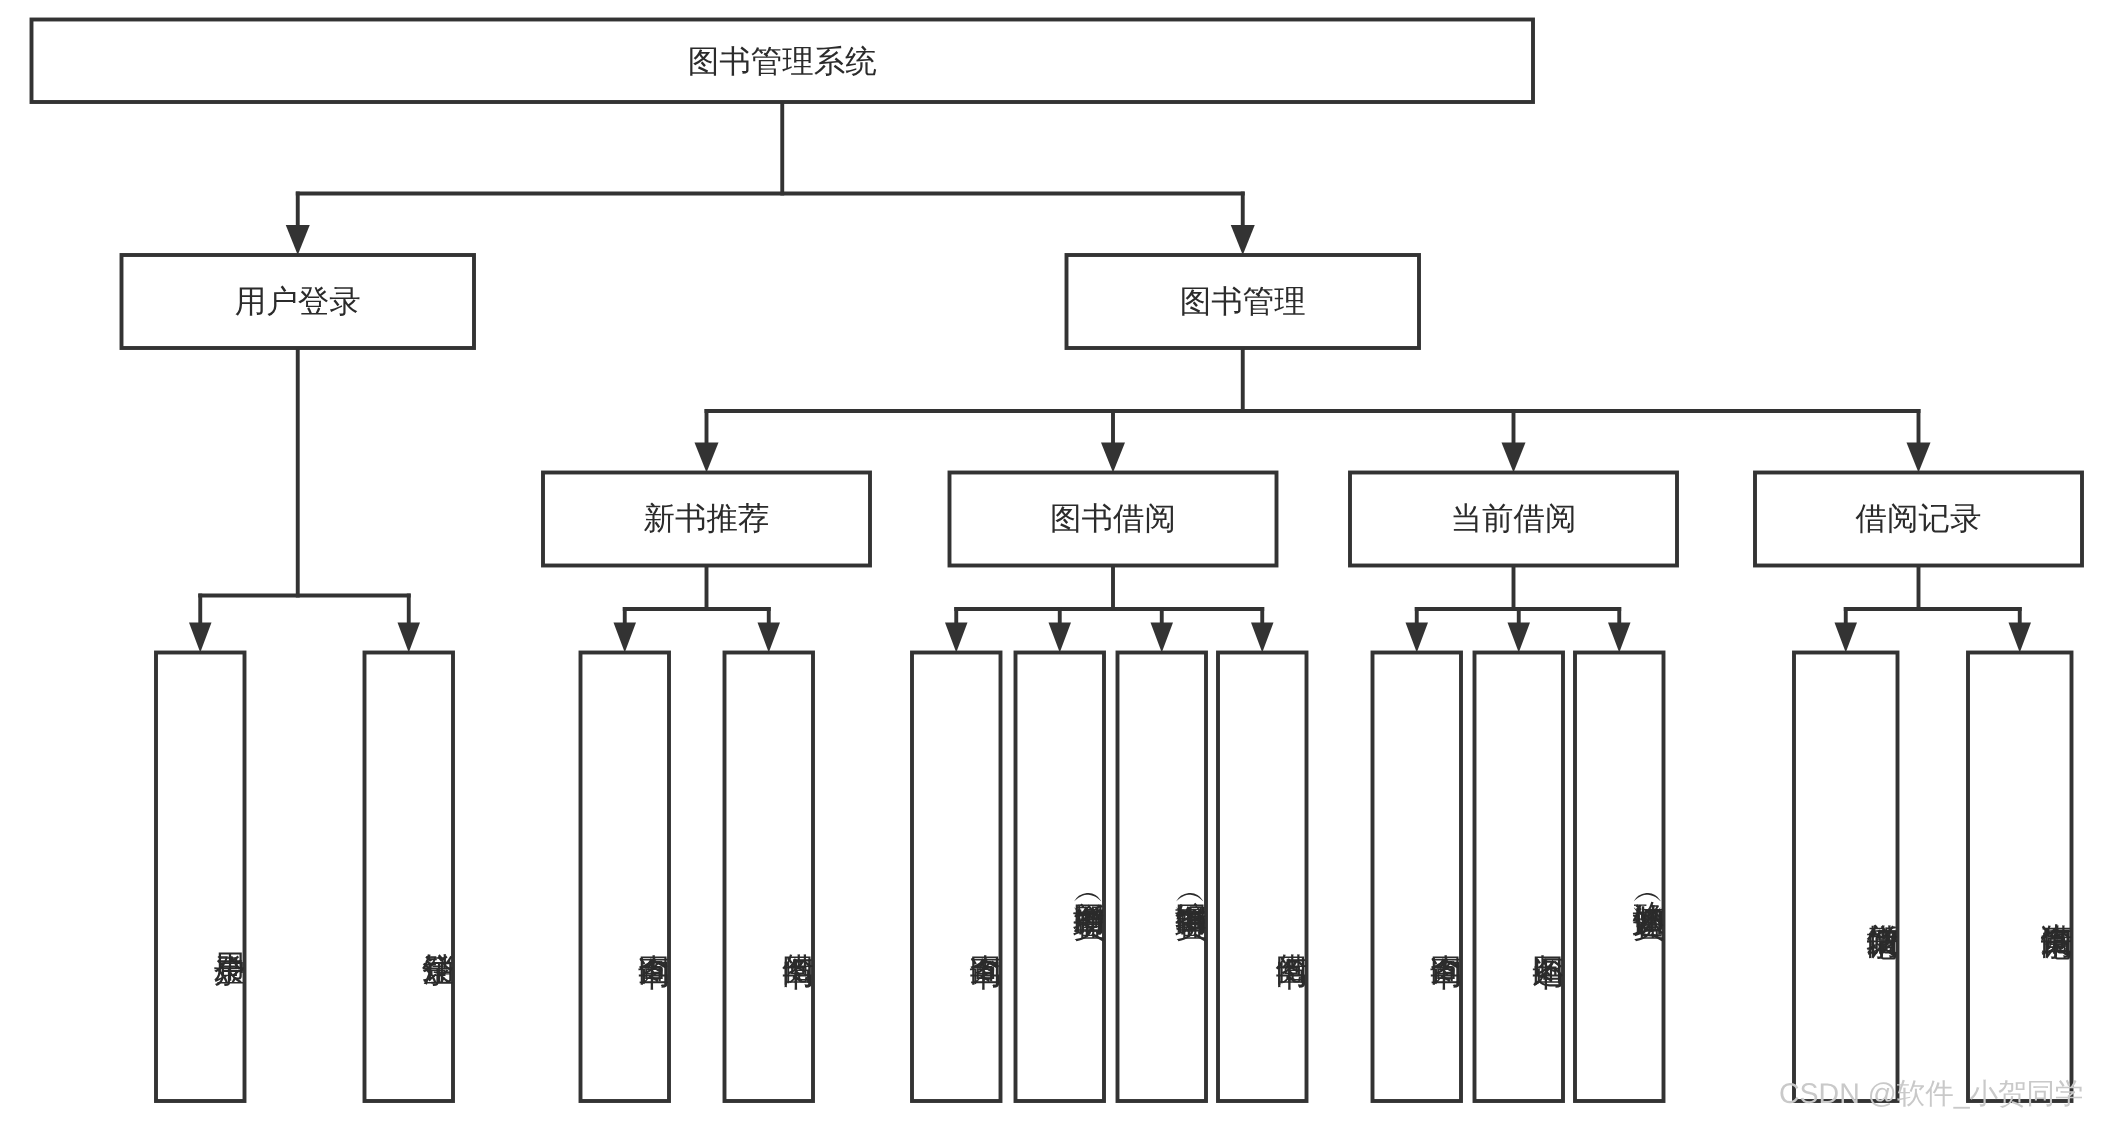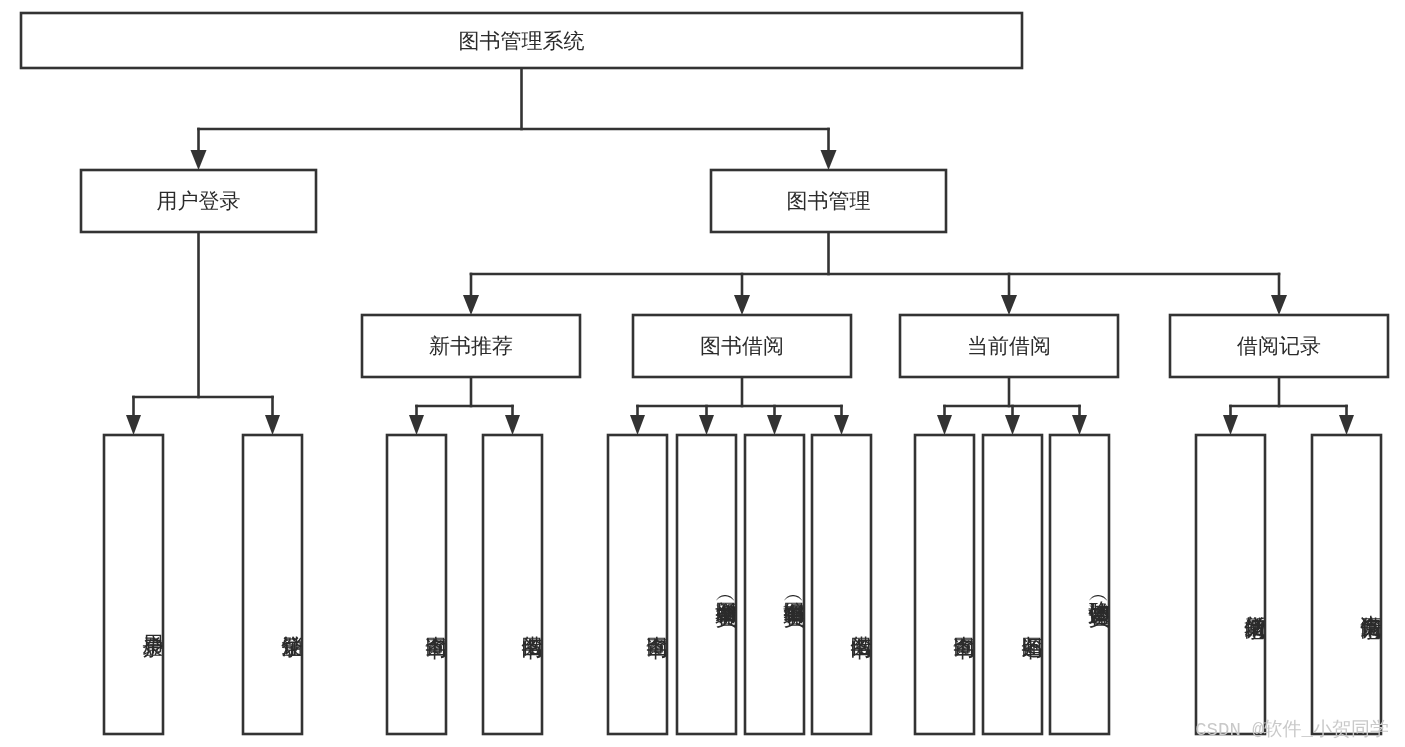--- a/index.html
+++ b/index.html
@@ -62,21 +62,21 @@
     white-space: nowrap;
     display: flex;
     align-items: flex-start;
     justify-content: center;
     pointer-events: none;
   }
   .watermark {
     position: absolute;
     right: 16px;
     bottom: 5px;
-    font-family: Liberation Mono, monospace;
+    font-family: Liberation Sans, sans-serif;
     font-size: 19px;
     color: #c9c9c9;
     white-space: nowrap;
     user-select: none;
   }
 </style>
 </head>
 <body>
 
 <div id="diagram-root">

